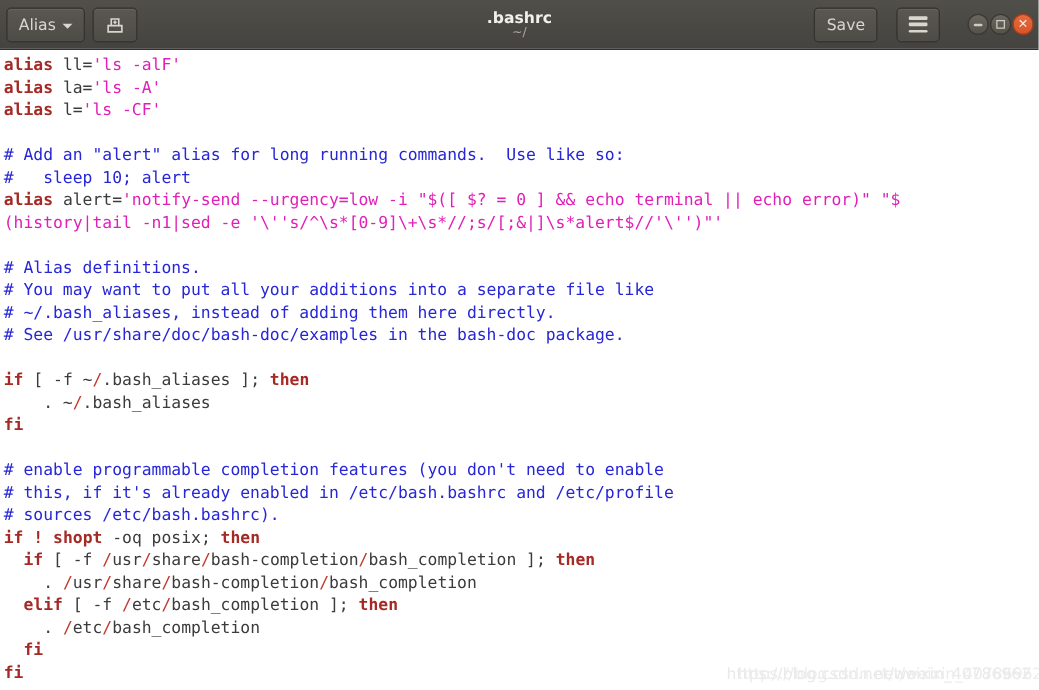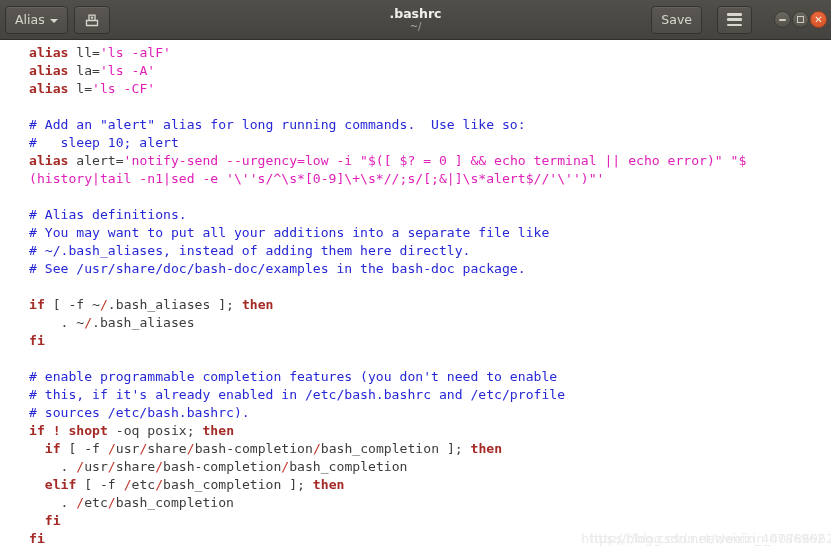--- a/index.html
+++ b/index.html
@@ -136,21 +136,20 @@
     position: absolute;
     top: 4px;
     left: 3px;
     right: 0;
     font-family: "DejaVu Sans Mono", monospace;
     font-size: 13.1px;
     line-height: 18px;
     white-space: pre;
     color: #3c3c3c;
     letter-spacing: 0px;
-    margin-left: 26px;
   }
   .code .ln { height: 18px; white-space: pre; }
 
   
   .k   { color: #a52a26; font-weight: bold; }  
   .s   { color: #e020b8; }                     
   .c   { color: #2727d8; }                     
   .p   { color: #3c3c3c; }                     
   .sl  { color: #c0392b; }                     
 

